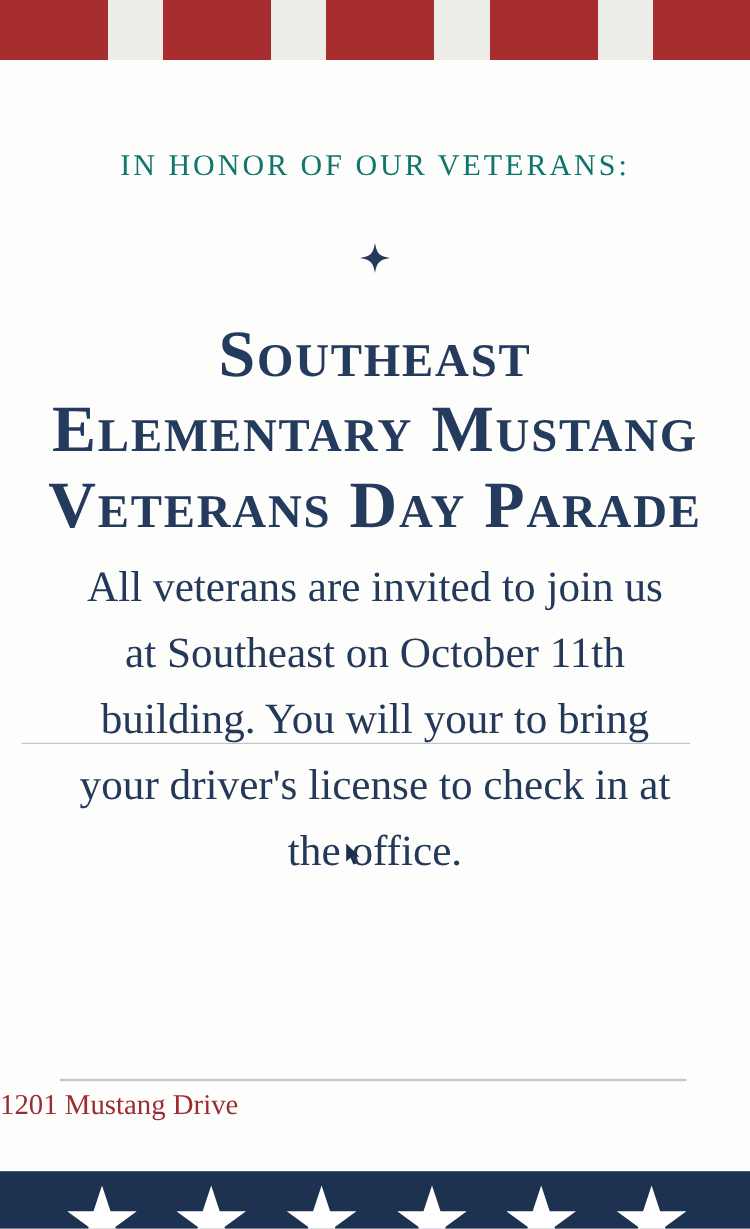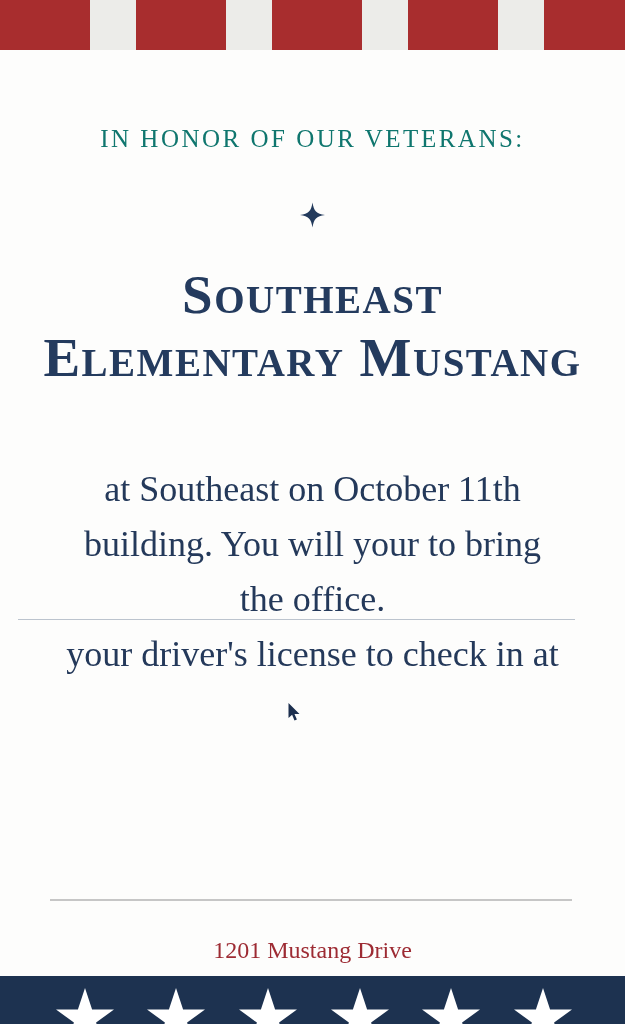--- a/index.html
+++ b/index.html
@@ -50,25 +50,23 @@
   .divider-1{
     position:absolute;top:619px;left:18px;width:557px;height:1px;
     background:#bcc4ce;z-index:1;
   }
   .divider-2{
     position:absolute;top:899px;left:50px;width:522px;height:2px;
     background:#c6c6c6;
   }
   .address{
     position:absolute;top:906px;left:0;width:100%;
-    text-align:center;
     font-size:24px;line-height:31px;
     color:#9d2b33;
     white-space:nowrap;
-    margin-top:29px;
   }
   .bottom-band{
     position:absolute;top:976px;left:0;width:625px;height:48px;
     background:#1d3250;
   }
   .bottom-band .star{
     position:absolute;top:12px;width:58px;height:56px;
   }
   .cursor{
     position:absolute;left:288px;top:703px;width:13px;height:19px;
@@ -86,29 +84,31 @@
 
   <div class="sparkle-wrap">
     <svg width="25" height="28" viewBox="0 0 24 24" aria-hidden="true">
       <path d="M12 0 C13.4 8.4 15.6 10.6 24 12 C15.6 13.4 13.4 15.6 12 24 C10.6 15.6 8.4 13.4 0 12 C8.4 10.6 10.6 8.4 12 0 Z" fill="#233a5c"></path>
     </svg>
   </div>
 
   <div class="title">
     <div>Southeast</div>
     <div>Elementary Mustang</div>
+    <div>Veterans Day Parade</div>
   </div>
 
   <div class="divider-1"></div>
 
   <div class="body-text">
+    <div>All veterans are invited to join us</div>
     <div>at Southeast on October 11th</div>
     <div>building. You will your to bring</div>
+    <div>your driver's license to check in at</div>
     <div>the office.</div>
-    <div>your driver's license to check in at</div>
   </div>
 
   <div class="cursor">
     <svg width="13" height="19" viewBox="0 0 12 19" aria-hidden="true">
       <path d="M0 0 L0 15 L3.6 11.7 L6 17.5 L8.4 16.5 L6 10.9 L11 10.9 Z" fill="#1c2f4e"></path>
     </svg>
   </div>
 
   <div class="divider-2"></div>
 

